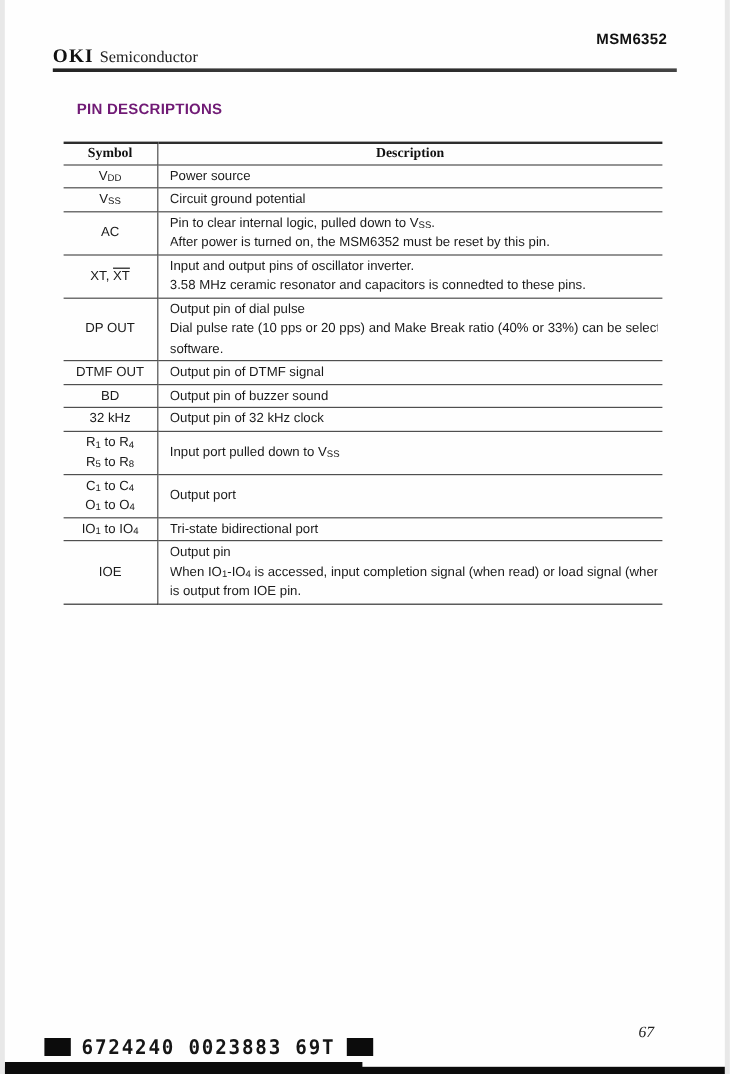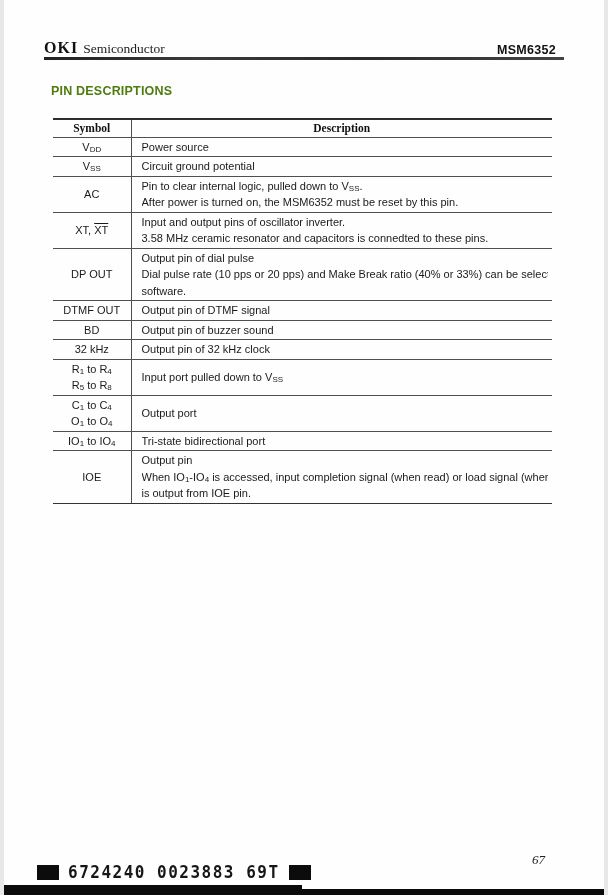--- a/index.html
+++ b/index.html
@@ -30,41 +30,41 @@
     color: #111;
   }
   .division {
     font-family: "Liberation Serif", serif;
     font-size: 13.5px;
     margin-left: 5px;
     color: #222;
   }
   .product {
     position: absolute;
-    right: 8px; bottom: 0;
+    right: 8px; bottom: 17px;
     font-weight: bold;
     font-size: 12.5px;
     letter-spacing: 0.3px;
     color: #111;
   }
   .header-rule {
     position: absolute;
     left: 40px; top: 57px;
     width: 520px; height: 3px;
     background: linear-gradient(90deg, #222 0%, #3a3a3a 30%, #2a2a2a 60%, #444 100%);
   }
 
   
   .page-title {
     position: absolute;
-    left: 47px; top: 84px;
+    left: 60px; top: 84px;
     font-weight: bold;
     font-size: 12.5px;
     letter-spacing: 0.2px;
-    color: #4d7c0f;
+    color: #701a75;
   }
 
   
   .pin-table {
     position: absolute;
     left: 49px; top: 118px;
     width: 499px;
     border-collapse: collapse;
     table-layout: fixed;
     font-size: 11px;

